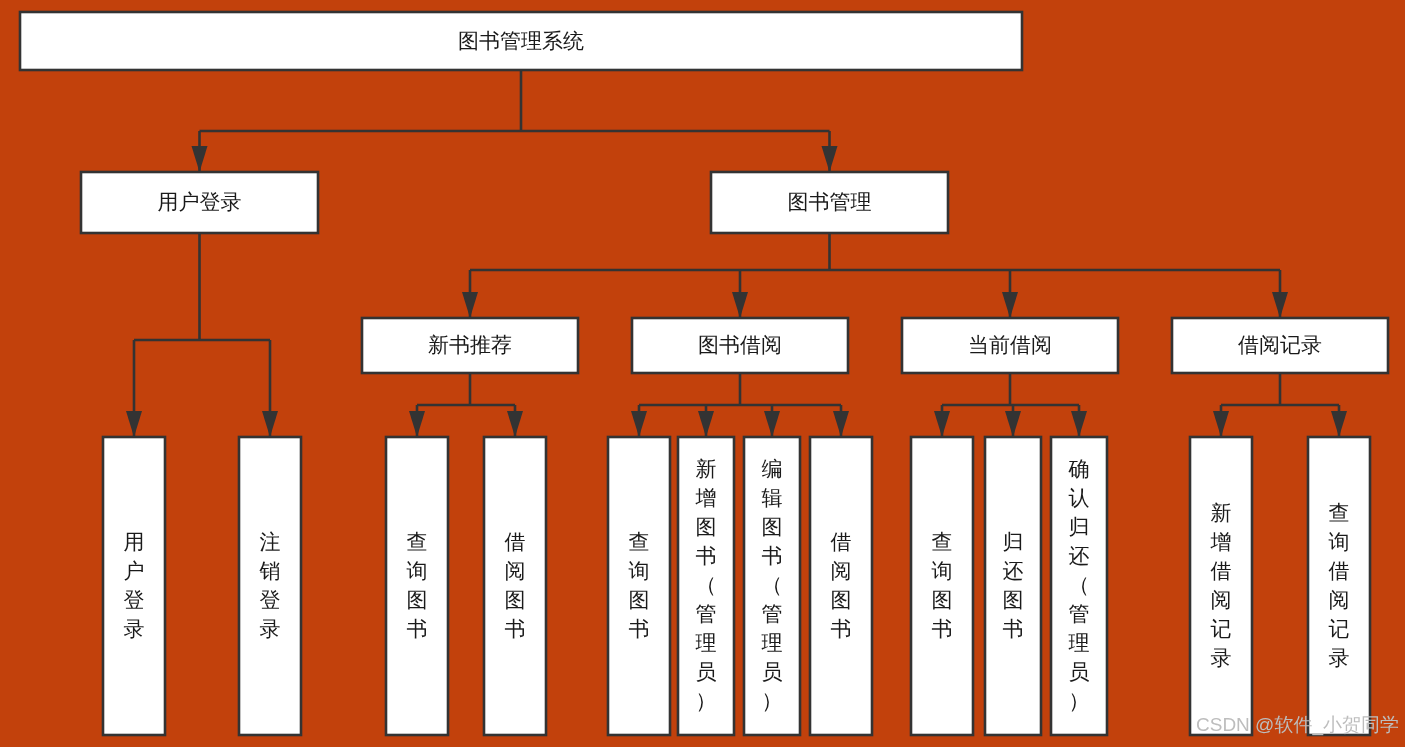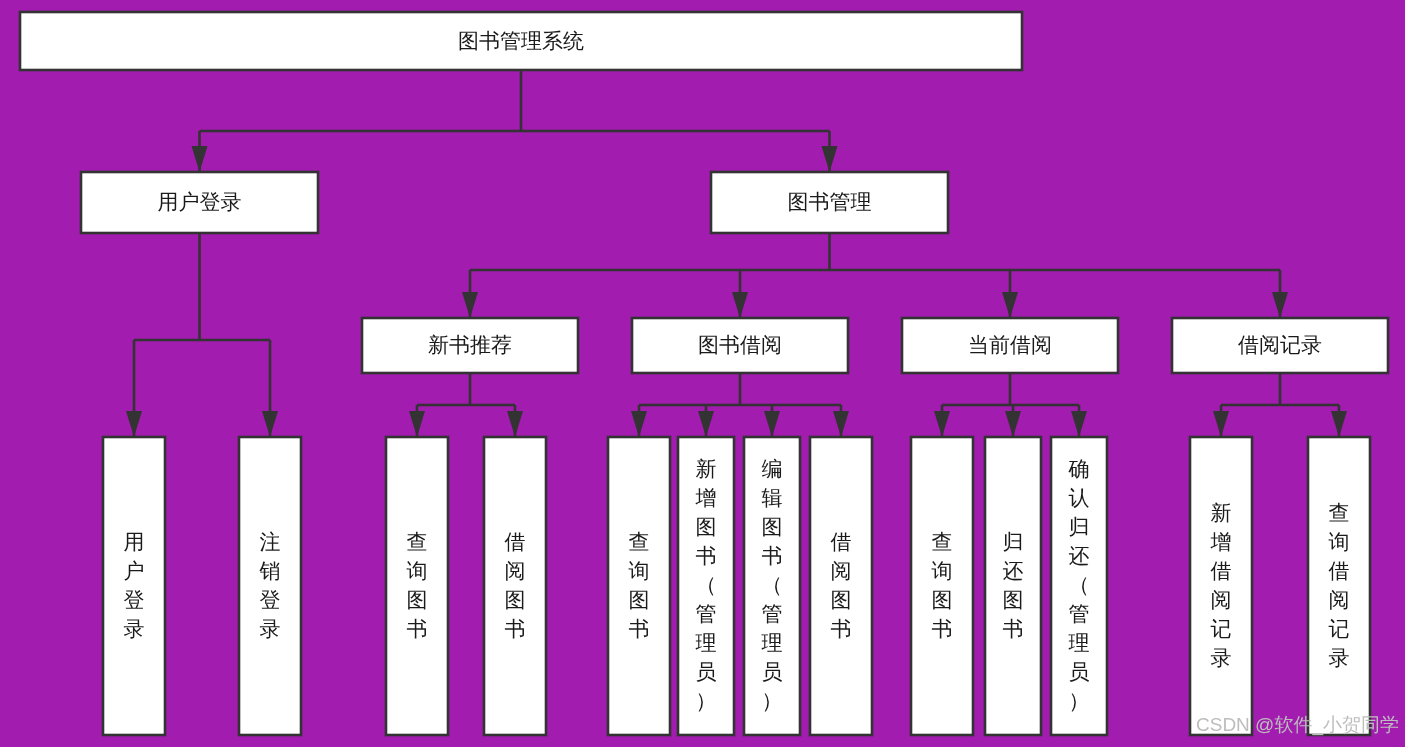--- a/index.html
+++ b/index.html
@@ -8,21 +8,21 @@
     padding: 0;
     background: #ffffff;
   }
   body {
     font-family: "Liberation Sans", "DejaVu Sans", sans-serif;
   }
   #diagram-root {
     position: relative;
     width: 1405px;
     height: 747px;
-    background: #a21caf;
+    background: #c2410c;
     overflow: hidden;
   }
   svg.diagram-canvas {
     position: absolute;
     left: 0;
     top: 0;
     width: 1405px;
     height: 747px;
     display: block;
   }

